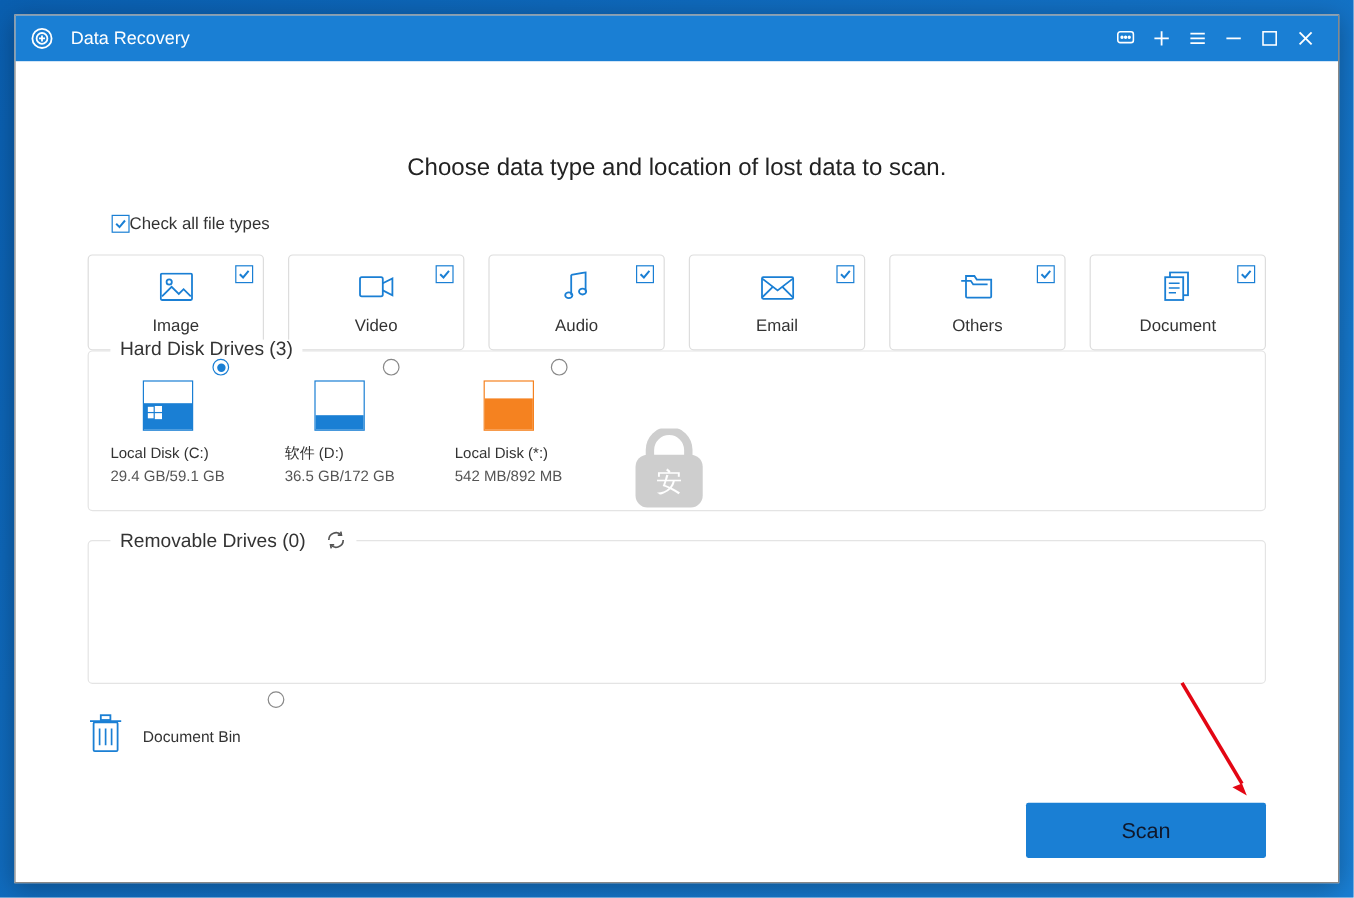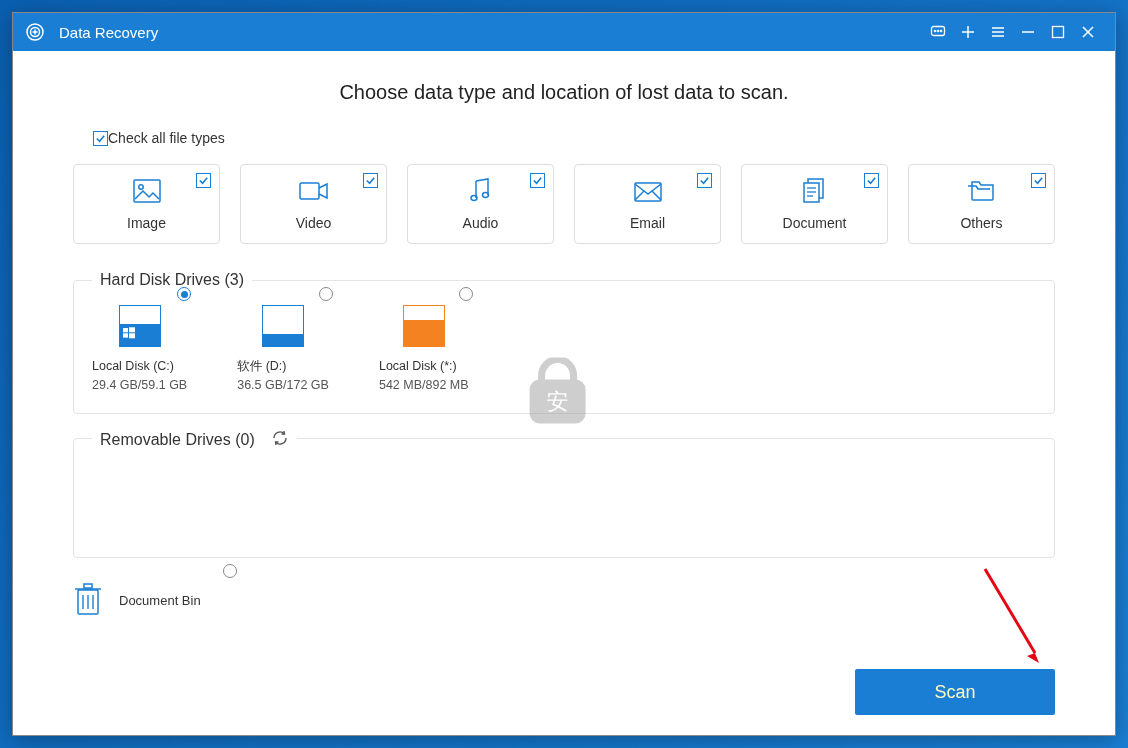--- a/index.html
+++ b/index.html
@@ -22,28 +22,28 @@
   display: flex; align-items: center; padding: 10px 12px;
   color: #fff;
 }
 .titlebar .app-icon { width:20px; height:20px; margin-right:14px; display:flex; align-items:center; justify-content:center; }
 .titlebar .title { font-size: 15px; }
 .titlebar .spacer { flex: 1; }
 .titlebar .win-btn { width: 30px; height: 30px; display:flex; align-items:center; justify-content:center; cursor:pointer; }
 .titlebar .win-btn svg { stroke: #fff; }
 
 .content { flex:1; padding: 30px 60px 20px 60px; position:relative; }
-.content h2 { text-align:center; font-size:20px; font-weight:400; color:#222; margin-bottom:26px; }
+.content h2 { text-align:center; font-size:20px; font-weight:400; color:#222; margin-bottom:26px;margin-top:48px; }
 
 .check-row { display:flex; align-items:flex-end; gap:0; font-size:14px; color:#333; margin-left:20px; margin-bottom:18px; }
 
 .checkbox { width:15px; height:15px; border:1px solid #1a7fd4; display:flex; align-items:center; justify-content:center; cursor:pointer; background:#fff; }
 .checkbox svg { display:block; }
 
-.type-grid { display:flex; gap:20px; margin-bottom:36px; }
+.type-grid { display:flex; gap:20px; }
 .type-card {
   flex:1; height:80px; border:1px solid #ddd; border-radius:4px;
   position:relative; display:flex; flex-direction:column; align-items:center; justify-content:center;
   cursor:pointer; gap:10px;
 }
 .type-card .card-check { position:absolute; top:8px; right:8px; }
 .type-card .label { font-size:14px; color:#333; }
 .type-card .icon-slot { height:28px; display:flex; align-items:center; justify-content:center; }
 
 .panel {
@@ -69,21 +69,21 @@
 .drive-text .sub { color:#555; }
 
 .panel.removable { min-height:120px; }
 
 .recycle-sec { display:flex; align-items:center; gap:16px; margin-top:10px; position:relative; }
 .recycle-sec .radio2 { position:absolute; top:-18px; left:150px; width:14px; height:14px; border-radius:50%; border:1.5px solid #888; background:#fff; cursor:pointer; }
 .recycle-label { font-size:13px; color:#333; }
 
 .scan-btn {
   position:absolute; right:60px; bottom:20px;
-  width:200px; height:46px; background:#1a7fd4; color:#fef9c3;
+  width:200px; height:46px; background:#1a7fd4; color:#0f172a;
   font-size:18px; border:none; border-radius:2px; cursor:pointer;
   text-align:center; line-height:46px;
 }
 
 .watermark {
   position:absolute; left:50%; top:50%; transform:translate(-58%,-48%);
   pointer-events:none; opacity:0.5; text-align:center;
 }
 .watermark .wm-text { font-family: Georgia, serif; font-size:32px; color:#9a9a9a; letter-spacing:1px; }
 
@@ -222,43 +222,43 @@
           </span>
         <span class="label">Email</span>
       </div>
       <div class="type-card">
         <span class="checkbox card-check">
             <svg width="11" height="11" viewBox="0 0 12 12">
               <polyline points="2,6 5,9 10,3" fill="none" stroke="#1a7fd4" stroke-width="1.8"></polyline>
             </svg>
           </span>
         <span class="icon-slot">
+            <svg width="30" height="24" viewBox="0 0 30 24" fill="none">
+              <path d="M5 3 h7 l2 3 h12 v14 a1 1 0 0 1 -1 1 H6 a1 1 0 0 1 -1 -1 Z" stroke="#1a7fd4" stroke-width="1.5"></path>
+              <path d="M1 7 h8 l2 3 h12" stroke="#1a7fd4" stroke-width="1.5" fill="none"></path>
+            </svg>
+          </span>
+        <span class="label">Others</span>
+      </div>
+      <div class="type-card">
+        <span class="checkbox card-check">
+            <svg width="11" height="11" viewBox="0 0 12 12">
+              <polyline points="2,6 5,9 10,3" fill="none" stroke="#1a7fd4" stroke-width="1.8"></polyline>
+            </svg>
+          </span>
+        <span class="icon-slot">
             <svg width="26" height="26" viewBox="0 0 26 26" fill="none">
               <rect x="6" y="1" width="15" height="19" stroke="#1a7fd4" stroke-width="1.5"></rect>
               <rect x="2" y="5" width="15" height="19" fill="#fff" stroke="#1a7fd4" stroke-width="1.5"></rect>
               <line x1="5" y1="10" x2="14" y2="10" stroke="#1a7fd4" stroke-width="1.3"></line>
               <line x1="5" y1="14" x2="14" y2="14" stroke="#1a7fd4" stroke-width="1.3"></line>
               <line x1="5" y1="18" x2="11" y2="18" stroke="#1a7fd4" stroke-width="1.3"></line>
             </svg>
           </span>
         <span class="label">Document</span>
-      </div>
-      <div class="type-card">
-        <span class="checkbox card-check">
-            <svg width="11" height="11" viewBox="0 0 12 12">
-              <polyline points="2,6 5,9 10,3" fill="none" stroke="#1a7fd4" stroke-width="1.8"></polyline>
-            </svg>
-          </span>
-        <span class="icon-slot">
-            <svg width="30" height="24" viewBox="0 0 30 24" fill="none">
-              <path d="M5 3 h7 l2 3 h12 v14 a1 1 0 0 1 -1 1 H6 a1 1 0 0 1 -1 -1 Z" stroke="#1a7fd4" stroke-width="1.5"></path>
-              <path d="M1 7 h8 l2 3 h12" stroke="#1a7fd4" stroke-width="1.5" fill="none"></path>
-            </svg>
-          </span>
-        <span class="label">Others</span>
       </div>
     </div>
 
     <div class="panel">
       <div class="panel-header">
           <span>Hard Disk Drives (3)</span>
         </div>
       <div class="drives-row">
 
         <div class="drive">

